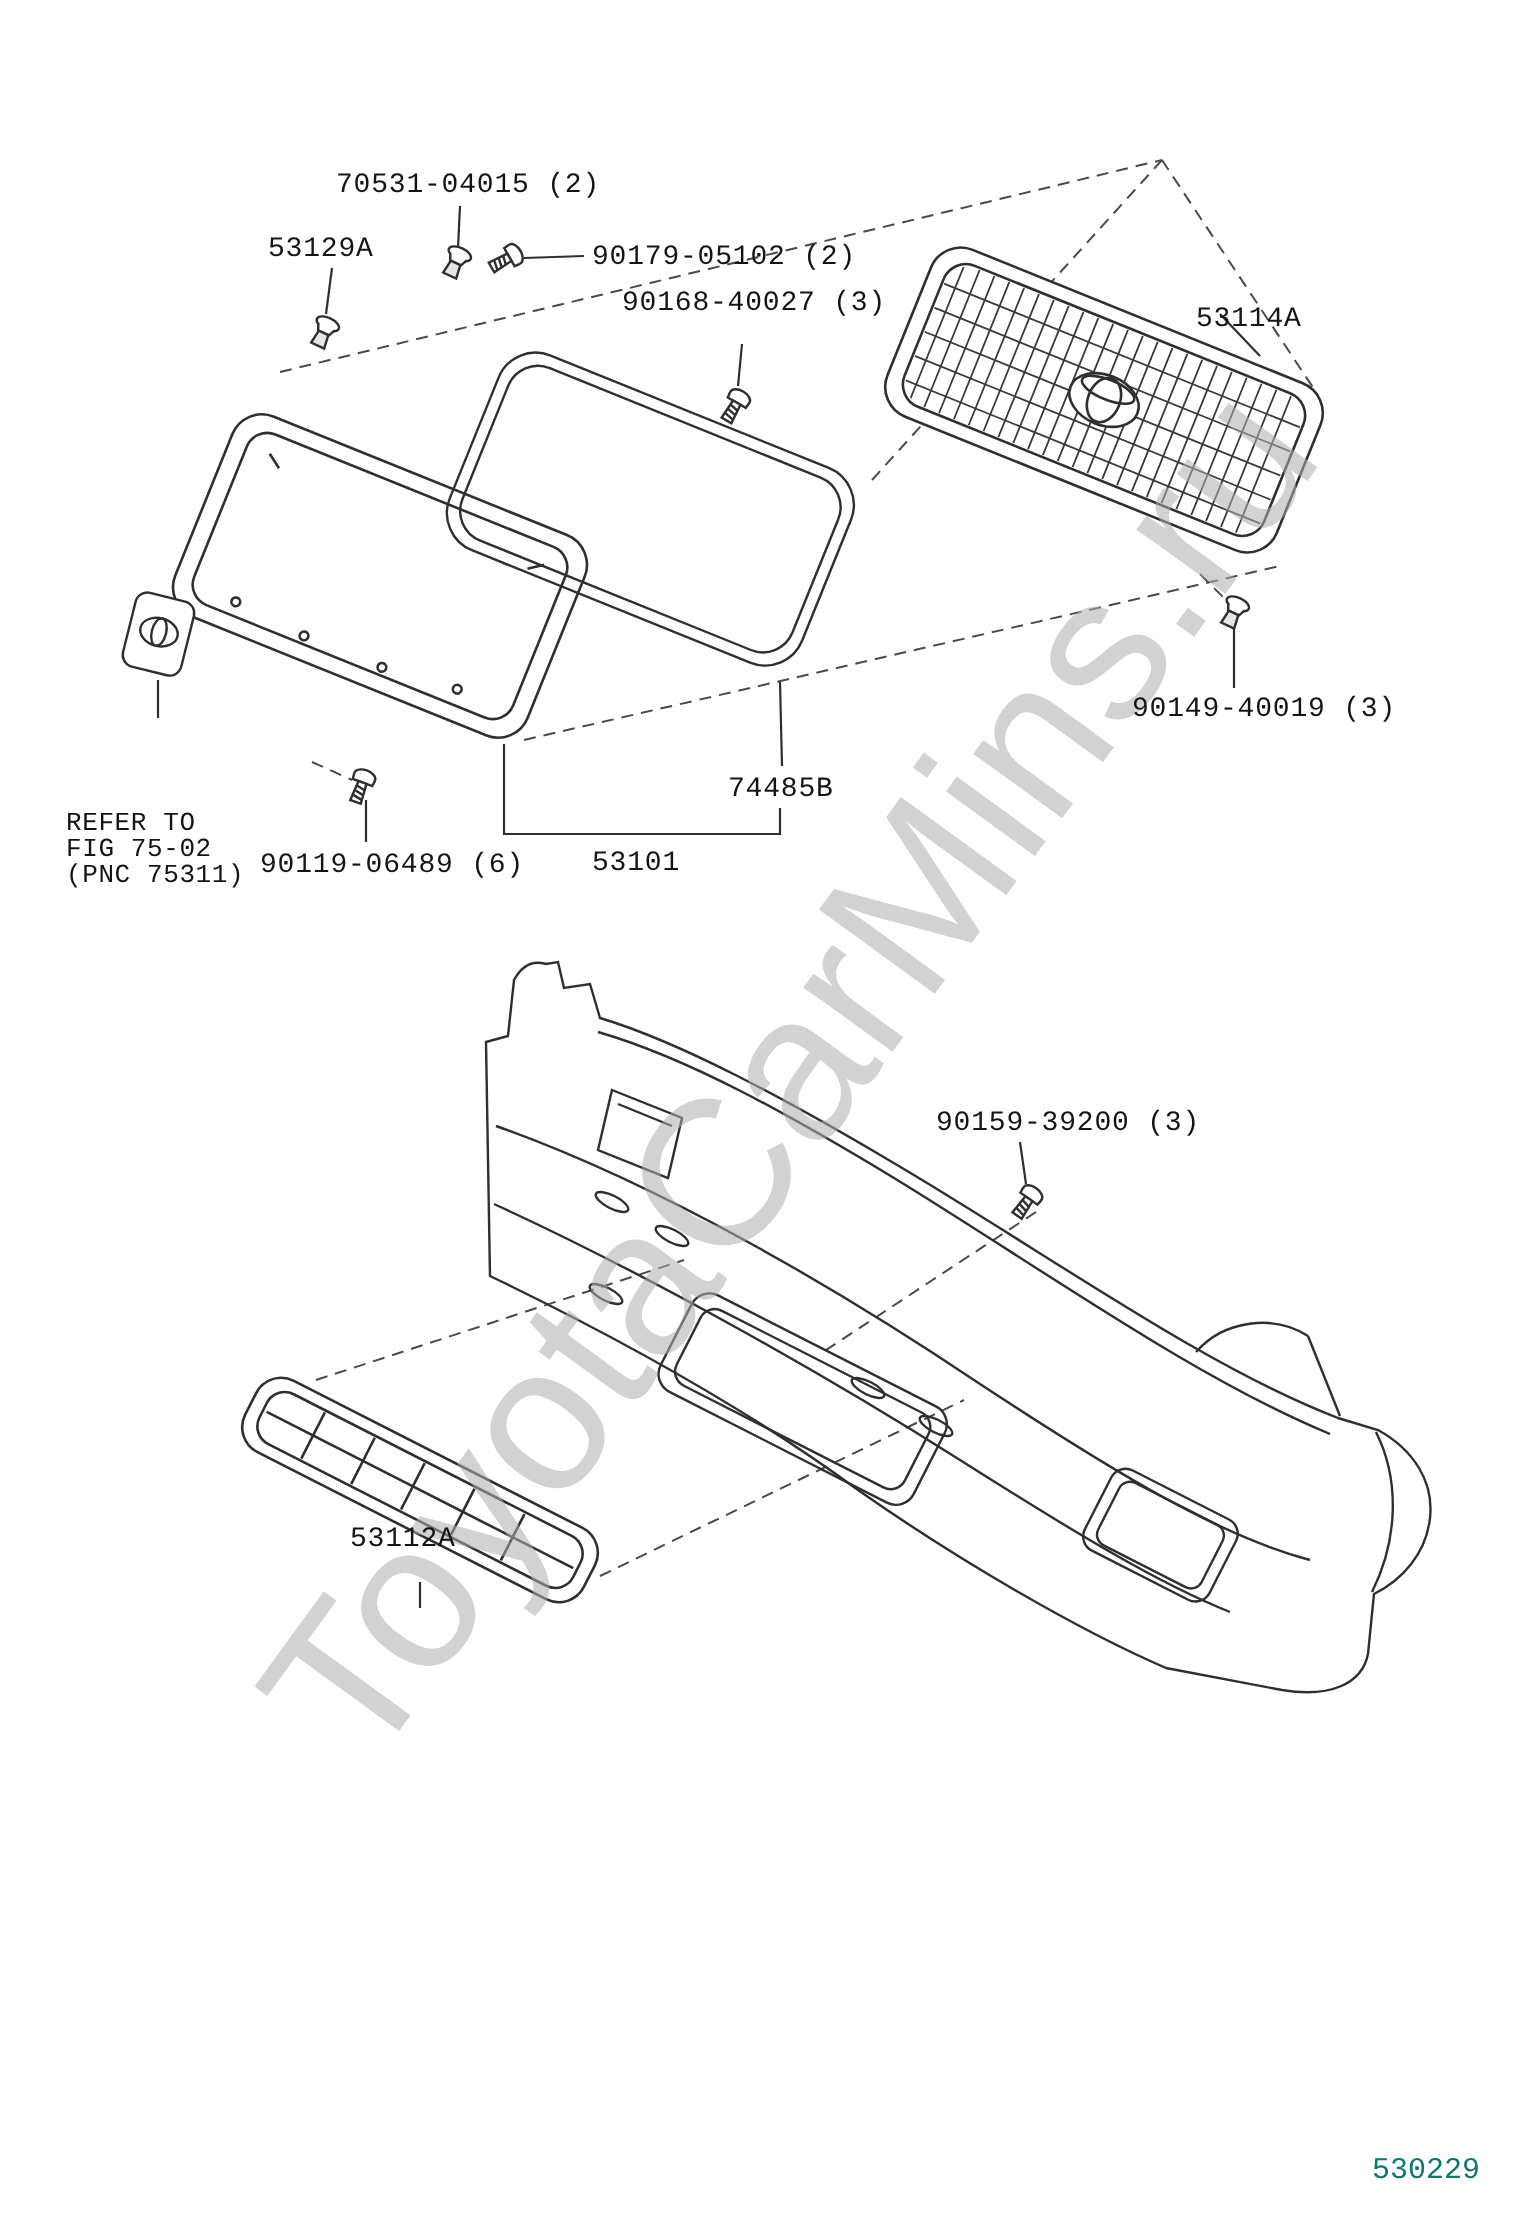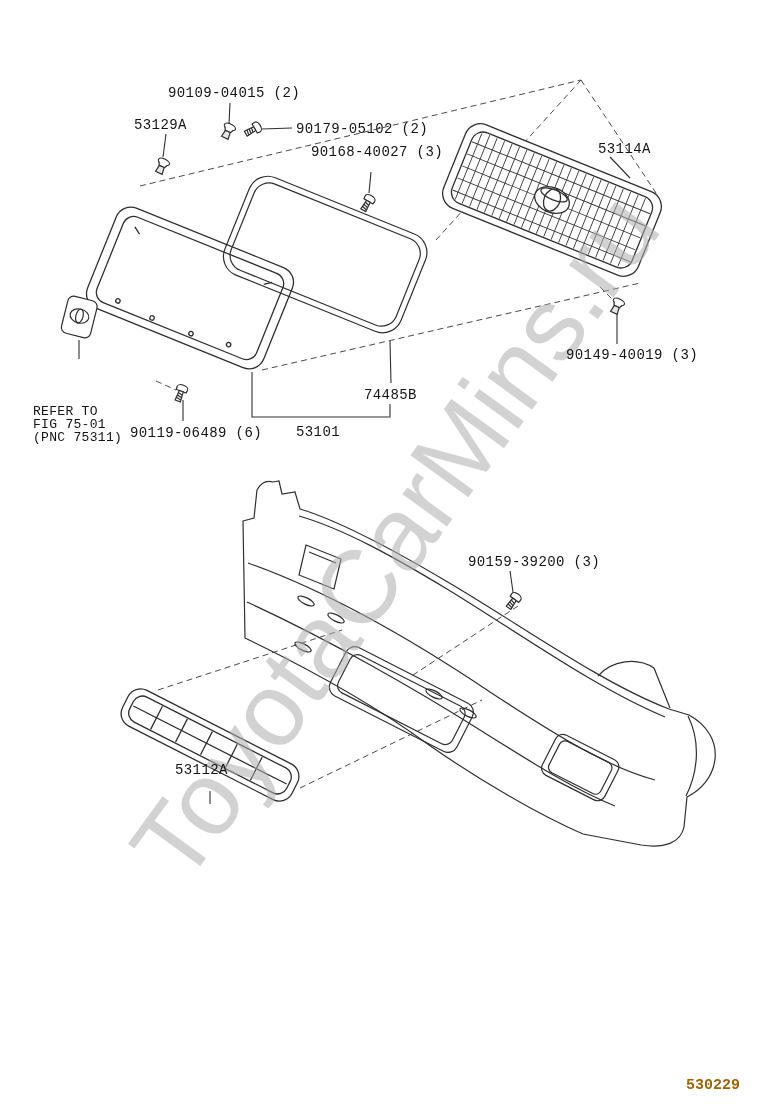--- a/index.html
+++ b/index.html
@@ -1,21 +1,21 @@
 <!DOCTYPE html>
 <html><head>
 <meta charset="utf-8">
 <style>
   html,body{margin:0;padding:0;background:#fff;}
   .canvas{position:relative;width:760px;height:1112px;background:#ffffff;overflow:hidden;
           font-family:"Liberation Mono","DejaVu Sans Mono",monospace;}
   svg{position:absolute;left:0;top:0;}
   .lbl{position:absolute;font-size:14px;letter-spacing:.4px;color:#141414;white-space:nowrap;line-height:16px;}
   .note{position:absolute;font-size:13px;letter-spacing:.3px;color:#141414;white-space:nowrap;line-height:13px;margin-top:42px;}
-  .code{position:absolute;left:686px;top:1077px;font-size:15px;font-weight:bold;color:#a16207;}
+  .code{position:absolute;left:686px;top:1077px;font-size:15px;font-weight:normal;color:#0f766e;}
   .watermark{position:absolute;left:-180px;top:462px;width:1150px;height:150px;line-height:150px;
              text-align:center;font-family:"Liberation Sans","DejaVu Sans",sans-serif;
              font-size:104px;color:#aeaeae;opacity:.55;transform:rotate(-54deg);
              pointer-events:none;white-space:nowrap;}
 </style>
 </head>
 <body>
 
 <div class="canvas">
 
@@ -143,31 +143,31 @@
   <g transform="rotate(27 210 745)" stroke="#2f2f2f" stroke-width="1.3" fill="none">
     <rect x="115" y="725" width="190" height="40" rx="14"></rect>
     <rect x="122" y="731" width="176" height="28" rx="10"></rect>
     <path d="M124,745 L296,745"></path>
     <path d="M150,732 V758 M178,732 V758 M206,732 V758 M234,732 V758 M262,732 V758"></path>
   </g>
 </svg>
 
 <div class="watermark">ToyotaCarMins.ru</div>
 
-<div class="lbl" style="left:168px;top:85px">90109-04015 (2)</div>
+<div class="lbl" style="left:168px;top:85px">70531-04015 (2)</div>
 <div class="lbl" style="left:134px;top:117px">53129A</div>
 <div class="lbl" style="left:296px;top:121px">90179-05102 (2)</div>
 <div class="lbl" style="left:311px;top:144px">90168-40027 (3)</div>
-<div class="lbl" style="left:598px;top:141px">53114A</div>
+<div class="lbl" style="left:598px;top:152px">53114A</div>
 <div class="lbl" style="left:566px;top:347px">90149-40019 (3)</div>
 <div class="lbl" style="left:364px;top:387px">74485B</div>
 <div class="lbl" style="left:296px;top:424px">53101</div>
 <div class="lbl" style="left:130px;top:425px">90119-06489 (6)</div>
 <div class="lbl" style="left:468px;top:554px">90159-39200 (3)</div>
 <div class="lbl" style="left:175px;top:762px">53112A</div>
 
 <div class="note" style="left:33px;top:363px">REFER TO</div>
-<div class="note" style="left:33px;top:376px">FIG 75-01</div>
+<div class="note" style="left:33px;top:376px">FIG 75-02</div>
 <div class="note" style="left:33px;top:389px">(PNC 75311)</div>
 
 <div class="code">530229</div>
 
 </div>
 
 </body></html>

